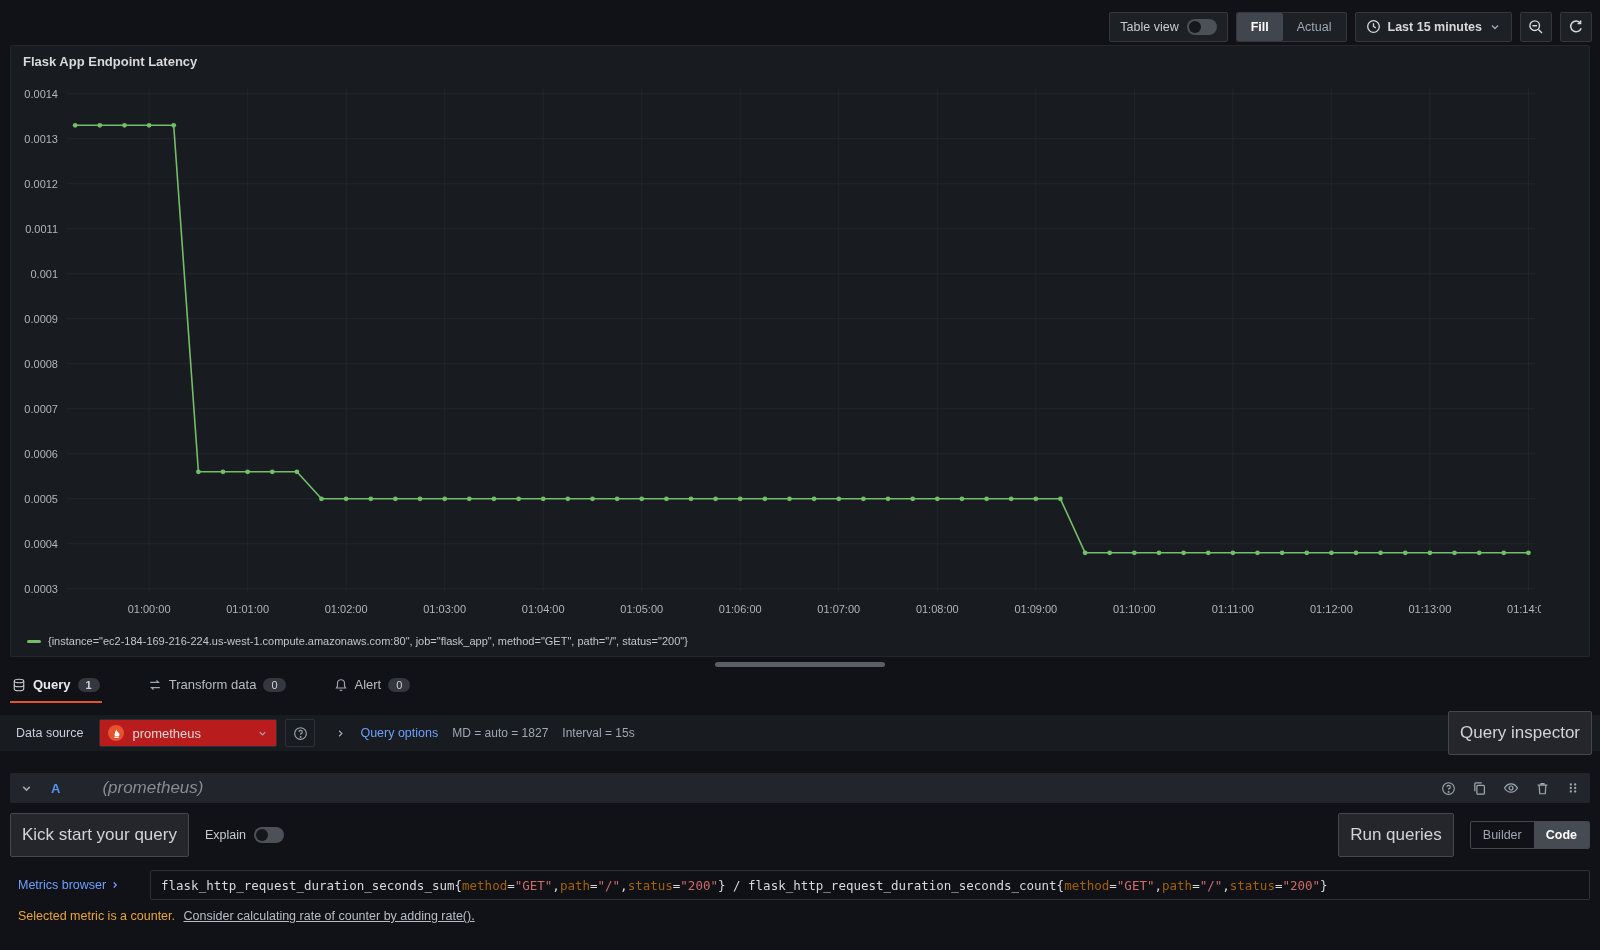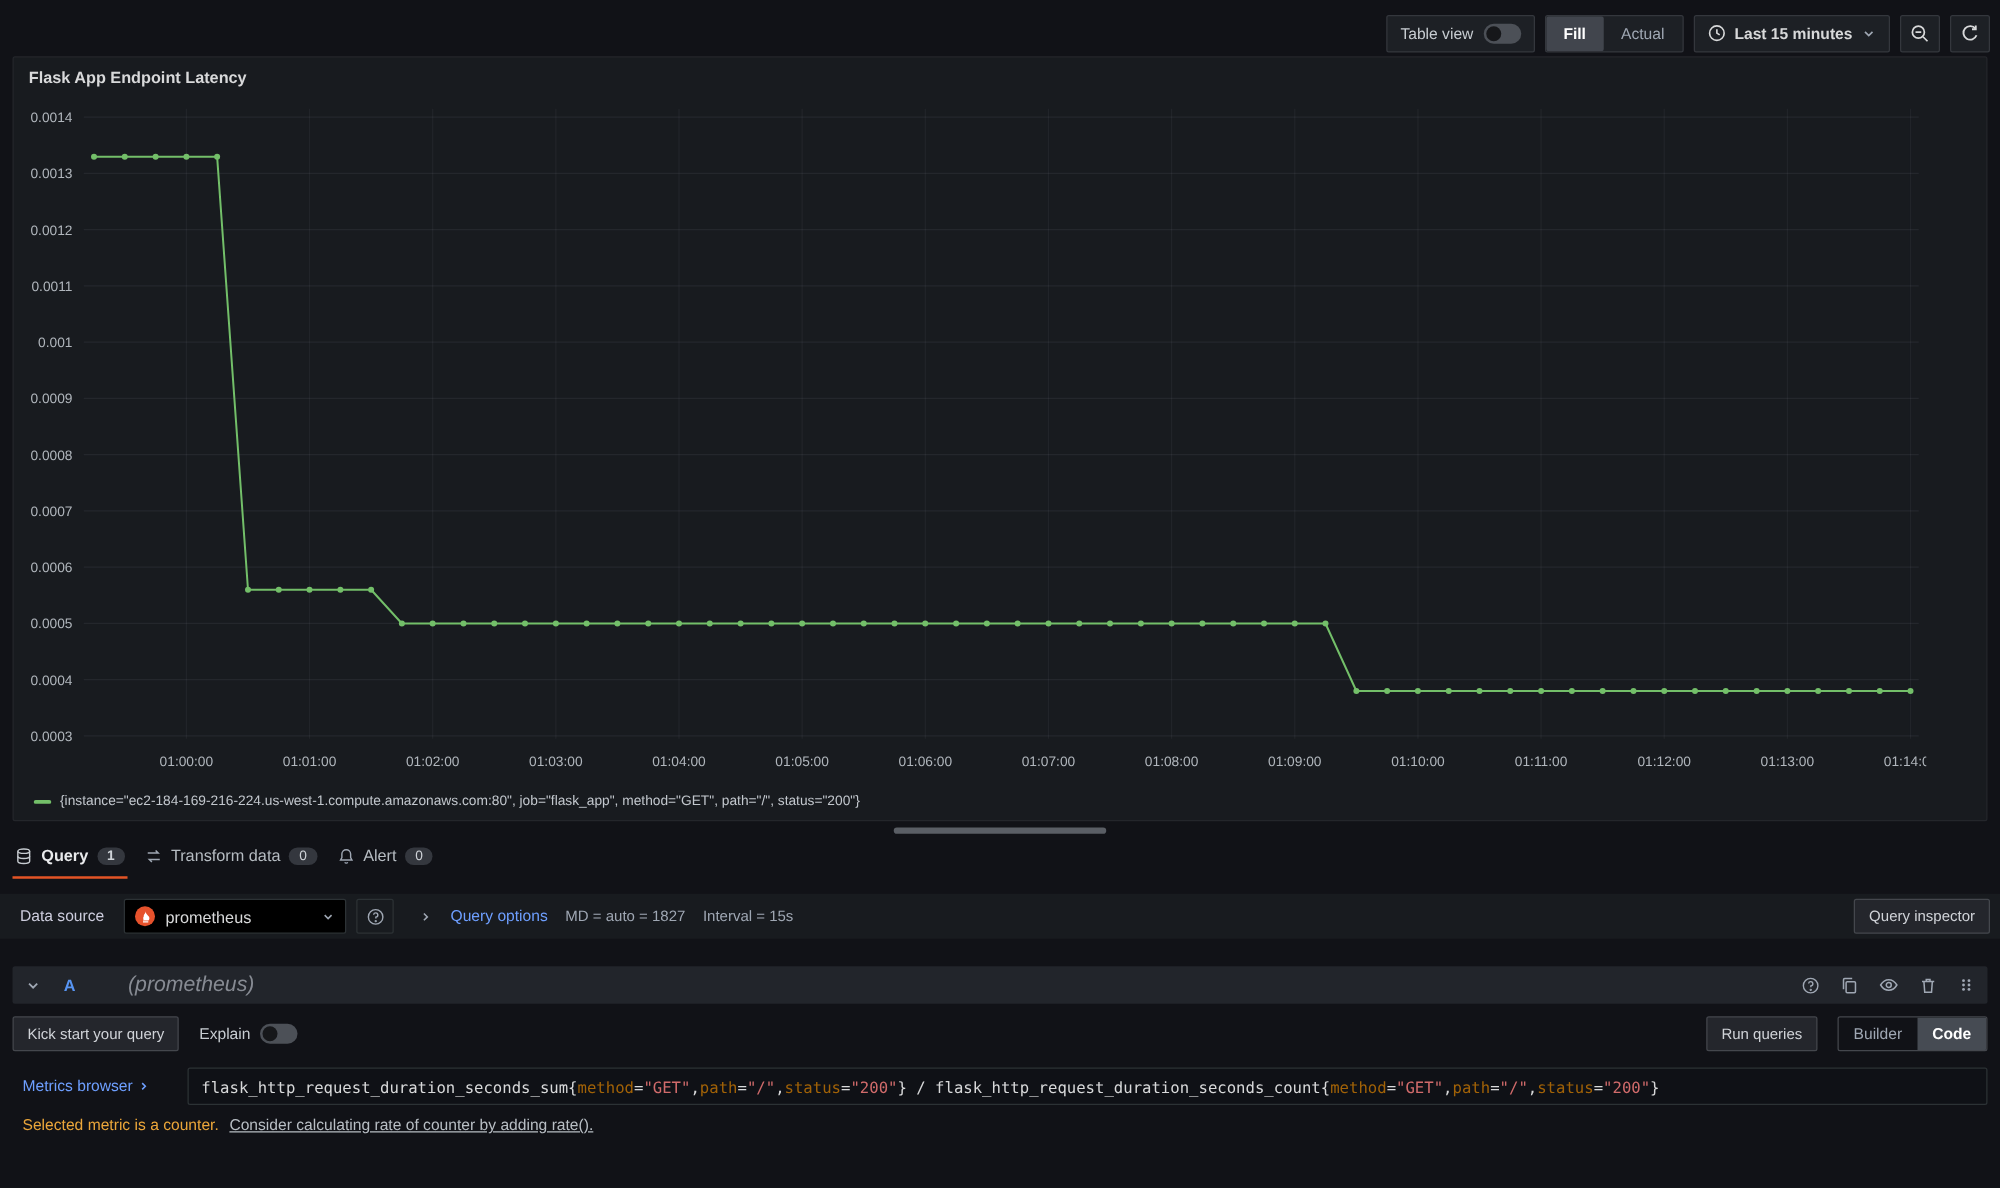--- a/index.html
+++ b/index.html
@@ -32,43 +32,43 @@
   .chart-wrap { flex:1; padding:0 4px; }
   svg text { font-family:"Liberation Sans","DejaVu Sans",sans-serif; }
   .legend-row { height:24px; display:flex; align-items:center; gap:7px; padding:0 0 6px 16px; }
   .legend-swatch { width:14px; height:3px; border-radius:2px; }
   .legend-label { font-size:11px; color:#c2c7cd; }
 
   
   .resize-handle { width:170px; height:5px; border-radius:3px; background:#5a5e65; margin:5px auto 2px auto; }
 
   
-  .tabs { display:flex; gap:12px; margin:6px 10px 0 10px; align-items:flex-end;text-align:center; }
+  .tabs { display:flex; gap:44px; margin:6px 10px 0 10px; align-items:flex-end;text-align:center; }
   .tab { display:flex; align-items:center; gap:7px; padding:4px 2px 9px 2px; font-size:13px;
     color:#b6bcc2; cursor:default; border-bottom:2px solid transparent; }
   .tab.active { color:#e9eaec; font-weight:700; }
   .badge { font-size:11px; color:#cfd3d8; background:#34373e; border-radius:9px; padding:1px 8px; }
   .tab-underline-color { border-bottom-color:#e35426 !important; }
 
   
   .ds-bar { margin-top:12px; height:36px; background:#181b1f; display:flex; align-items:center;
     padding:0 8px; gap:8px; }
   .ds-label { font-size:12.5px; color:#ccccdc; padding:0 8px; }
-  .ds-select { width:178px; height:28px; background:#000000; border:1px solid #2c3235; border-radius:2px;
+  .ds-select { width:178px; height:28px; background:#b91c1c; border:1px solid #2c3235; border-radius:2px;
     display:flex; align-items:center; gap:8px; padding:0 8px; }
   .ds-select .name { flex:1; font-size:13px; color:#d8d9da; }
   .prom-circle { width:16px; height:16px; border-radius:50%; background:#e6522c;
     display:flex; align-items:center; justify-content:center; }
   .help-btn { width:30px; height:28px; border:1px solid #2c3235; border-radius:2px;
     display:flex; align-items:center; justify-content:center; }
   .qopts { display:flex; align-items:center; gap:14px; margin-left:12px; }
   .qopts .link { color:#6e9fff; font-size:12.5px; font-weight:400; }
   .qopts .meta { color:#9fa7b3; font-size:12px; }
   .spacer { flex:1; }
-  .btn { height:28px; padding:0 11px; display:inline-flex; align-items:center; font-size:12px;
+  .btn { height:44px; padding:0 11px; display:inline-flex; align-items:center; font-size:17px;
     color:#d0d3d8; background:#24262c; border:1px solid #44474d; border-radius:2px; cursor:default; }
 
   
   .query-section { margin:22px 10px 0 10px; }
   .q-header { height:30px; background:#22252b; border-radius:2px; display:flex; align-items:center;
     padding:0 10px; gap:18px; }
   .q-refid { color:#5794f2; font-weight:700; font-size:13px; }
   .q-hint { color:#878b93; font-style:italic; font-size:17px; margin-left:24px; }
   .q-icons { display:flex; gap:16px; align-items:center; }
   .q-body { padding-top:10px; }

